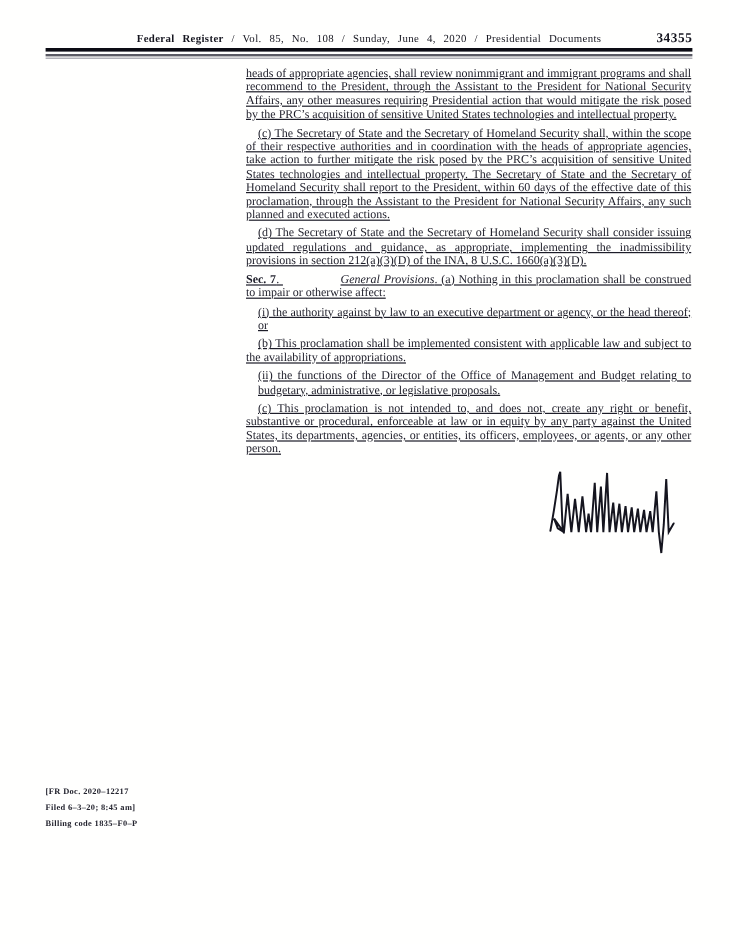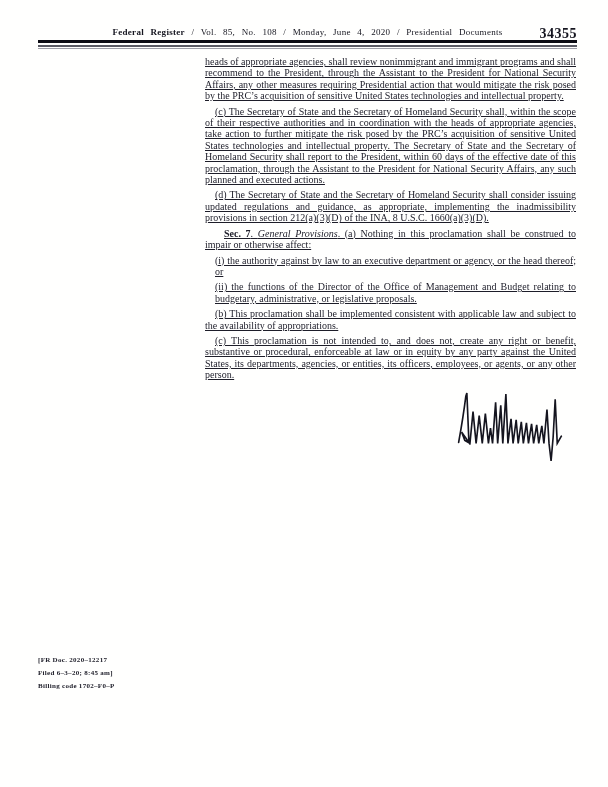--- a/index.html
+++ b/index.html
@@ -18,40 +18,40 @@
   .header { position:absolute; left:38px; top:27px; width:539px; }
   .header-line {
     position:relative; text-align:center;
     font-size:9px; color:#15151f;
     letter-spacing:0.3px; word-spacing:4px;
     white-space:nowrap;
   }
   .header-journal { font-weight:bold; }
   .header-page-number {
     position:absolute; right:0; top:-1px;
-    font-weight:bold; font-size:14px; letter-spacing:0.5px;
+    font-weight:bold; font-size:11px; letter-spacing:0.5px;
     color:#15151f;
   }
   .rules { margin-top:3px; }
   .rule-thick { height:3px; background:#0c0c14; }
   .rule-mid   { height:1.5px; background:#5a5a64; margin-top:2.2px; }
   .rule-light { height:1px; background:#9d9da6; margin-top:1.6px; }
 
   
   .body-column {
     position:absolute; left:205px; top:56px; width:371px;
     color:#1d1d29; font-size:10px; line-height:11.4px;
     text-align:justify;
     text-decoration:underline;
   }
   .para { margin-bottom:4px; }
   .para.indent { text-indent:10px; }
   .para.block-indent { padding-left:10px; }
-  .para .bold { font-weight:bold;margin-left:19px; }
-  .para .italic { font-style:italic; }
+  .para .bold { font-weight:bold; }
+  .para .italic { font-style:italic;margin-left:48px; }
 
   
   .signature-wrap {
     display:flex; justify-content:flex-end;
     padding-right:10px; margin-top:9px;
   }
   .signature-svg { display:block; }
 
   
   .footer {
@@ -62,51 +62,51 @@
   }
 </style>
 </head>
 <body>
 
 <div class="page">
 
   <div class="header">
     <div class="header-line">
       <span class="header-journal">Federal Register</span>
-      <span class="header-issue">/ Vol. 85, No. 108 / Monday, June 4, 2020 / Presidential Documents</span>
+      <span class="header-issue">/ Vol. 85, No. 108 / Sunday, June 4, 2020 / Presidential Documents</span>
       <span class="header-page-number">34355</span>
     </div>
     <div class="rules">
       <div class="rule-thick"></div>
       <div class="rule-mid"></div>
       <div class="rule-light"></div>
     </div>
   </div>
 
   <div class="body-column">
 
     <p class="para flush"><span>heads of appropriate agencies, shall review nonimmigrant and immigrant programs and shall recommend to the President, through the Assistant to the President for National Security Affairs, any other measures requiring Presidential action that would mitigate the risk posed by the PRC’s acquisition of sensitive United States technologies and intellectual property.</span></p>
       <p class="para indent"><span>(c) The Secretary of State and the Secretary of Homeland Security shall, within the scope of their respective authorities and in coordination with the heads of appropriate agencies, take action to further mitigate the risk posed by the PRC’s acquisition of sensitive United States technologies and intellectual property. The Secretary of State and the Secretary of Homeland Security shall report to the President, within 60 days of the effective date of this proclamation, through the Assistant to the President for National Security Affairs, any such planned and executed actions.</span></p>
       <p class="para indent"><span>(d) The Secretary of State and the Secretary of Homeland Security shall consider issuing updated regulations and guidance, as appropriate, implementing the inadmissibility provisions in section 212(a)(3)(D) of the INA, 8 U.S.C. 1660(a)(3)(D).</span></p>
       <p class="para flush"><span class="bold">Sec. 7</span><span>. </span><span class="italic">General Provisions</span><span>. (a) Nothing in this proclamation shall be construed to impair or otherwise affect:</span></p>
       <p class="para block-indent"><span>(i) the authority against by law to an executive department or agency, or the head thereof; or</span></p>
+      <p class="para indent"><span>(b) This proclamation shall be implemented consistent with applicable law and subject to the availability of appropriations.</span></p>
       <p class="para block-indent"><span>(ii) the functions of the Director of the Office of Management and Budget relating to budgetary, administrative, or legislative proposals.</span></p>
-      <p class="para indent"><span>(b) This proclamation shall be implemented consistent with applicable law and subject to the availability of appropriations.</span></p>
       <p class="para indent"><span>(c) This proclamation is not intended to, and does not, create any right or benefit, substantive or procedural, enforceable at law or in equity by any party against the United States, its departments, agencies, or entities, its officers, employees, or agents, or any other person.</span></p>
       <div class="signature-wrap" id="signature-slot">
       <svg class="signature-svg" width="112" height="76" viewBox="0 0 106 74" xmlns="http://www.w3.org/2000/svg">
         <path d="M3 51 C5 40 8 22 10 6 L11 3 L13 51 L6 41 L9 49 L14 52
                  L17 21 L20 52 L23 25 L26 52 L29 23 L32 52 L34 37 L36 52
                  L39 12 L41 52 L44 15 L46 52 L49 4 L51 52
                  L54 28 L56 52 L59 29 L61 52 L64 31 L66 52 L69 32 L71 52
                  L74 33 L76 52 L79 34 L81 52 L84 35 L86 52
                  L89 19 L91 52 L93 69 L95 46 L97 9 L99 52 L103 45" fill="none" stroke="#15151f" stroke-width="1.6" stroke-linejoin="miter" stroke-linecap="round"></path>
       </svg>
     </div>
   </div>
 
   <div class="footer">
     <div>[FR Doc. 2020–12217</div>
     <div>Filed 6–3–20; 8:45 am]</div>
-    <div>Billing code 1702–F0–P</div>
+    <div>Billing code 1835–F0–P</div>
   </div>
 
 </div>
 
 </body></html>

